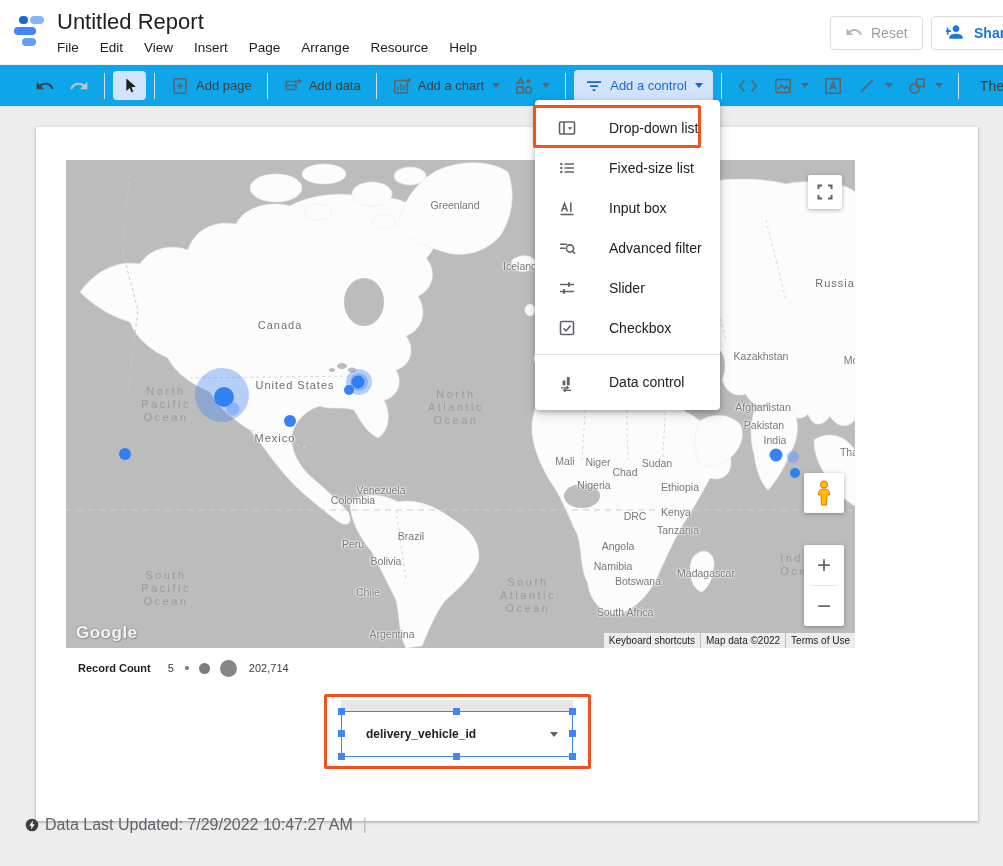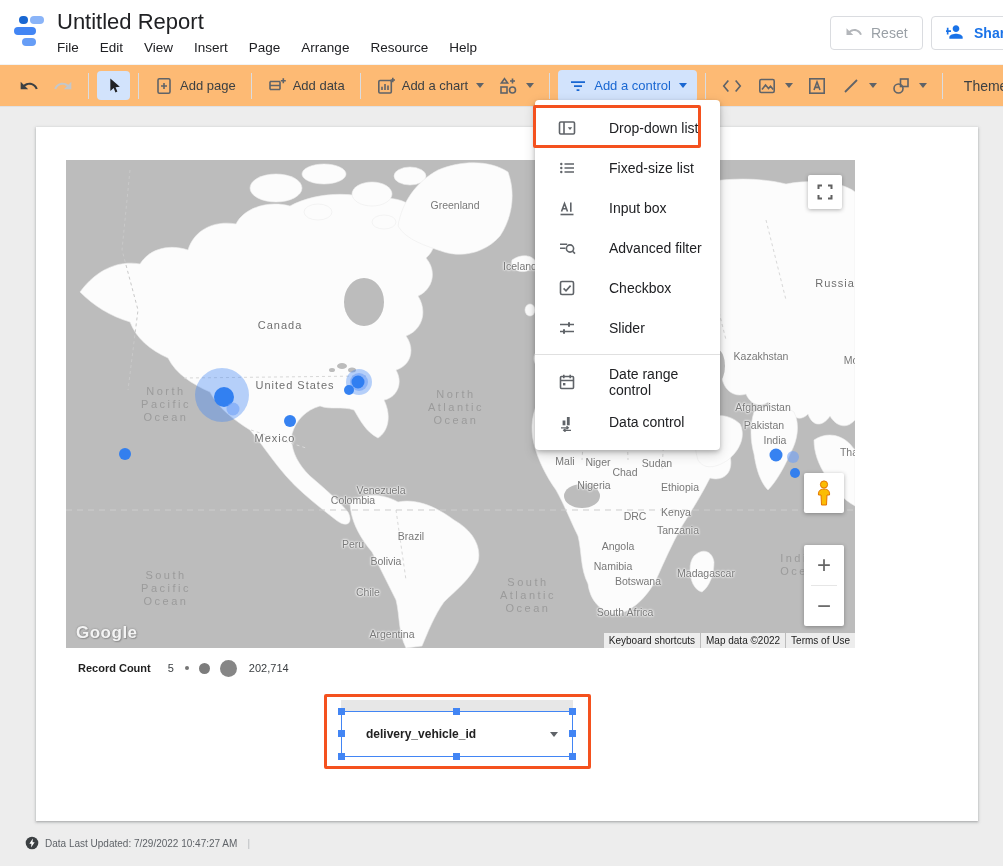--- a/index.html
+++ b/index.html
@@ -14,23 +14,23 @@
   #logo .pill { position:absolute; height:8px; border-radius:4px; }
   #title { position:absolute; left:57px; top:9px; font-size:22px; color:#202124; }
   #menubar { position:absolute; left:57px; top:40px; font-size:13.5px; color:#202124; }
   .menu-item { display:inline-block; margin-right:21px; cursor:default; }
   .hdr-btn { position:absolute; top:16px; height:34px; border:1px solid #dadce0; border-radius:4px;
     background:#fff; display:flex; align-items:center; padding:0 14px; font-size:14px; gap:8px; }
   #reset-btn { left:830px; color:#9aa0a6; }
   #share-btn { left:931px; width:110px; color:#1a73e8; font-weight:bold; }
 
   
-  #toolbar { position:absolute; left:0; top:64px; width:1003px; height:43px; background:#fdba74;
+  #toolbar { position:absolute; left:0; top:64px; width:1003px; height:43px; background:#0ea5e9;
     border-top:1px solid #f1f3f4; border-bottom:1px solid #dfe1e5; display:flex; align-items:center;
-    padding-left:12px; z-index:5; }
+    padding-left:28px; z-index:5; }
   .tb-sep { width:1px; height:26px; background:#dadce0; margin:0 8px; flex:0 0 auto; }
   .tb-btn { display:flex; align-items:center; gap:6px; padding:5px 7px; border-radius:4px;
     color:#3c4043; font-size:13px; flex:0 0 auto; cursor:default; }
   .tb-btn svg { display:block; }
   .active-blue { background:#d2e3fc; }
   #add-control-btn { color:#1967d2; padding:6px 10px; }
   #add-control-btn svg path { stroke:#1967d2; }
   .caret { width:0; height:0; border-left:4px solid transparent; border-right:4px solid transparent;
     border-top:5px solid #5f6368; margin-left:2px; }
   #add-control-btn .caret { border-top-color:#1967d2; }
@@ -92,22 +92,22 @@
 
   
   #control-menu { position:absolute; left:535px; top:100px; width:185px; background:#fff; border-radius:4px;
     box-shadow:0 2px 4px rgba(0,0,0,.2), 0 4px 12px rgba(0,0,0,.18); padding:8px 0 8px 0; z-index:20; }
   .cm-item { height:40px; display:flex; align-items:center; padding-left:22px; gap:32px;
     font-size:14px; color:#202124; cursor:default; }
   .cm-item svg { display:block; flex:0 0 auto; }
   .cm-divider { height:1px; background:#e0e0e0; margin:6px 0 7px 0; }
 
   
-  #statusbar { position:absolute; left:25px; top:836px; display:flex; align-items:center; gap:6px;
-    font-size:10px; color:#5f6368; z-index:4; }
+  #statusbar { position:absolute; left:25px; top:816px; display:flex; align-items:center; gap:6px;
+    font-size:16px; color:#5f6368; z-index:4; }
   #status-divider { color:#b5b8bb; margin-left:4px; }
 </style>
 </head>
 <body>
 
 <div id="app">
 
   <div id="header">
     <div id="logo">
       <div class="lrow">
@@ -466,46 +466,36 @@
             <path d="M3 6.2h7.2M3 10.2h5.5"></path>
             <circle cx="13" cy="10.5" r="3.6"></circle>
             <path d="M15.6 13.2 18 15.6"></path>
           </svg>
         </span>
         <span>Advanced filter</span>
       </div>
       <div class="cm-item">
         <span>
           <svg width="20" height="20" viewBox="0 0 20 20" fill="none" stroke="#5f6368" stroke-width="1.6">
+            <path d="M3 6.5h14M3 13.5h14"></path>
+            <path d="M12 4.2v4.6M7 11.2v4.6" stroke-width="2"></path>
+          </svg>
+        </span>
+        <span>Slider</span>
+      </div>
+      <div class="cm-item">
+        <span>
+          <svg width="20" height="20" viewBox="0 0 20 20" fill="none" stroke="#5f6368" stroke-width="1.6">
             <rect x="3.5" y="3.5" width="13" height="13" rx="1.5"></rect>
             <path d="M6.6 10.4 9 12.8l4.6-5.2"></path>
           </svg>
         </span>
         <span>Checkbox</span>
       </div>
-      <div class="cm-item">
-        <span>
-          <svg width="20" height="20" viewBox="0 0 20 20" fill="none" stroke="#5f6368" stroke-width="1.6">
-            <path d="M3 6.5h14M3 13.5h14"></path>
-            <path d="M12 4.2v4.6M7 11.2v4.6" stroke-width="2"></path>
-          </svg>
-        </span>
-        <span>Slider</span>
-      </div>
       <div class="cm-divider"></div>
-      <div class="cm-item">
-        <span>
-          <svg width="20" height="20" viewBox="0 0 20 20" fill="none" stroke="#5f6368" stroke-width="1.6">
-            <rect x="3.5" y="4.5" width="13" height="12" rx="1"></rect>
-            <path d="M6.8 2.8v3.4M13.2 2.8v3.4M3.5 8.5h13"></path>
-            <rect x="6" y="11" width="2.4" height="2.4" fill="#5f6368" stroke="none"></rect>
-          </svg>
-        </span>
-        <span>Date range control</span>
-      </div>
       <div class="cm-item">
         <span>
           <svg width="20" height="20" viewBox="0 0 20 20" fill="#5f6368">
             <rect x="5.6" y="8.5" width="2.8" height="4.8"></rect>
             <rect x="9.9" y="5" width="2.8" height="8.3"></rect>
             <g stroke="#5f6368" stroke-width="1.3" fill="none">
               <path d="M4 15.8h7M9.5 14.3l1.8 1.5-1.8 1.5"></path>
               <path d="M14 18.3H7M8.5 16.8 6.7 18.3l1.8 1.5"></path>
             </g>
           </svg>

